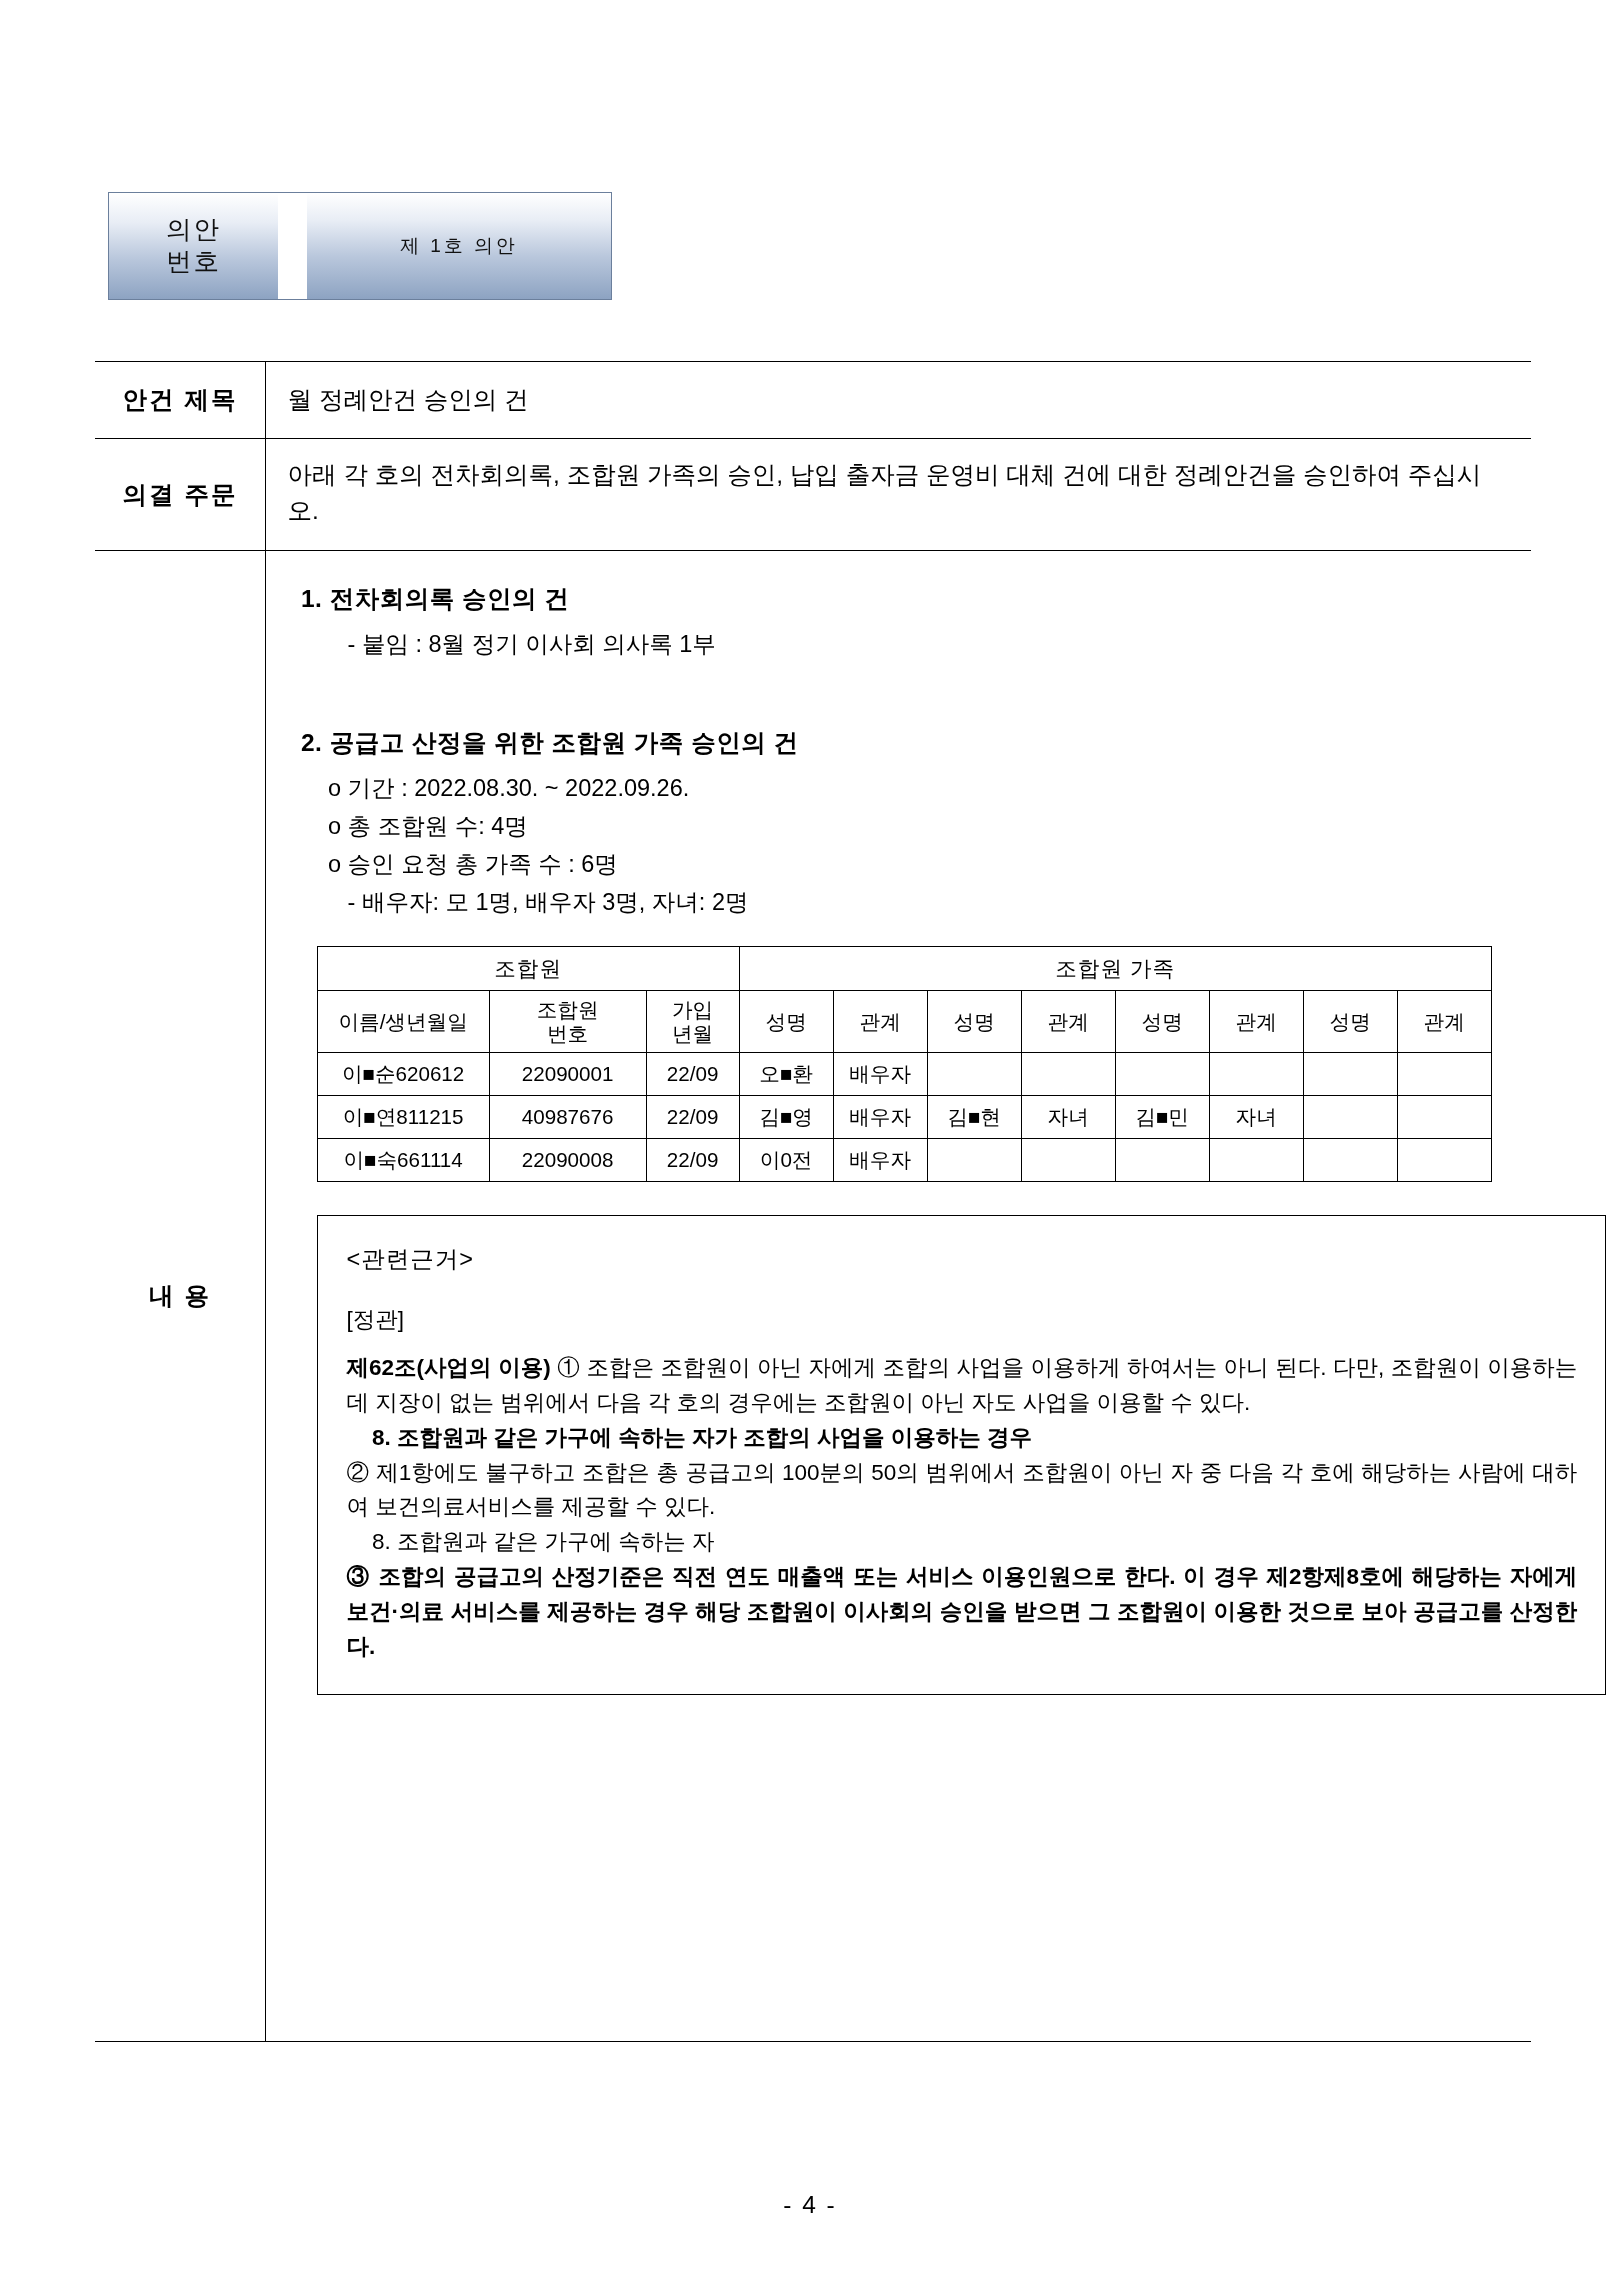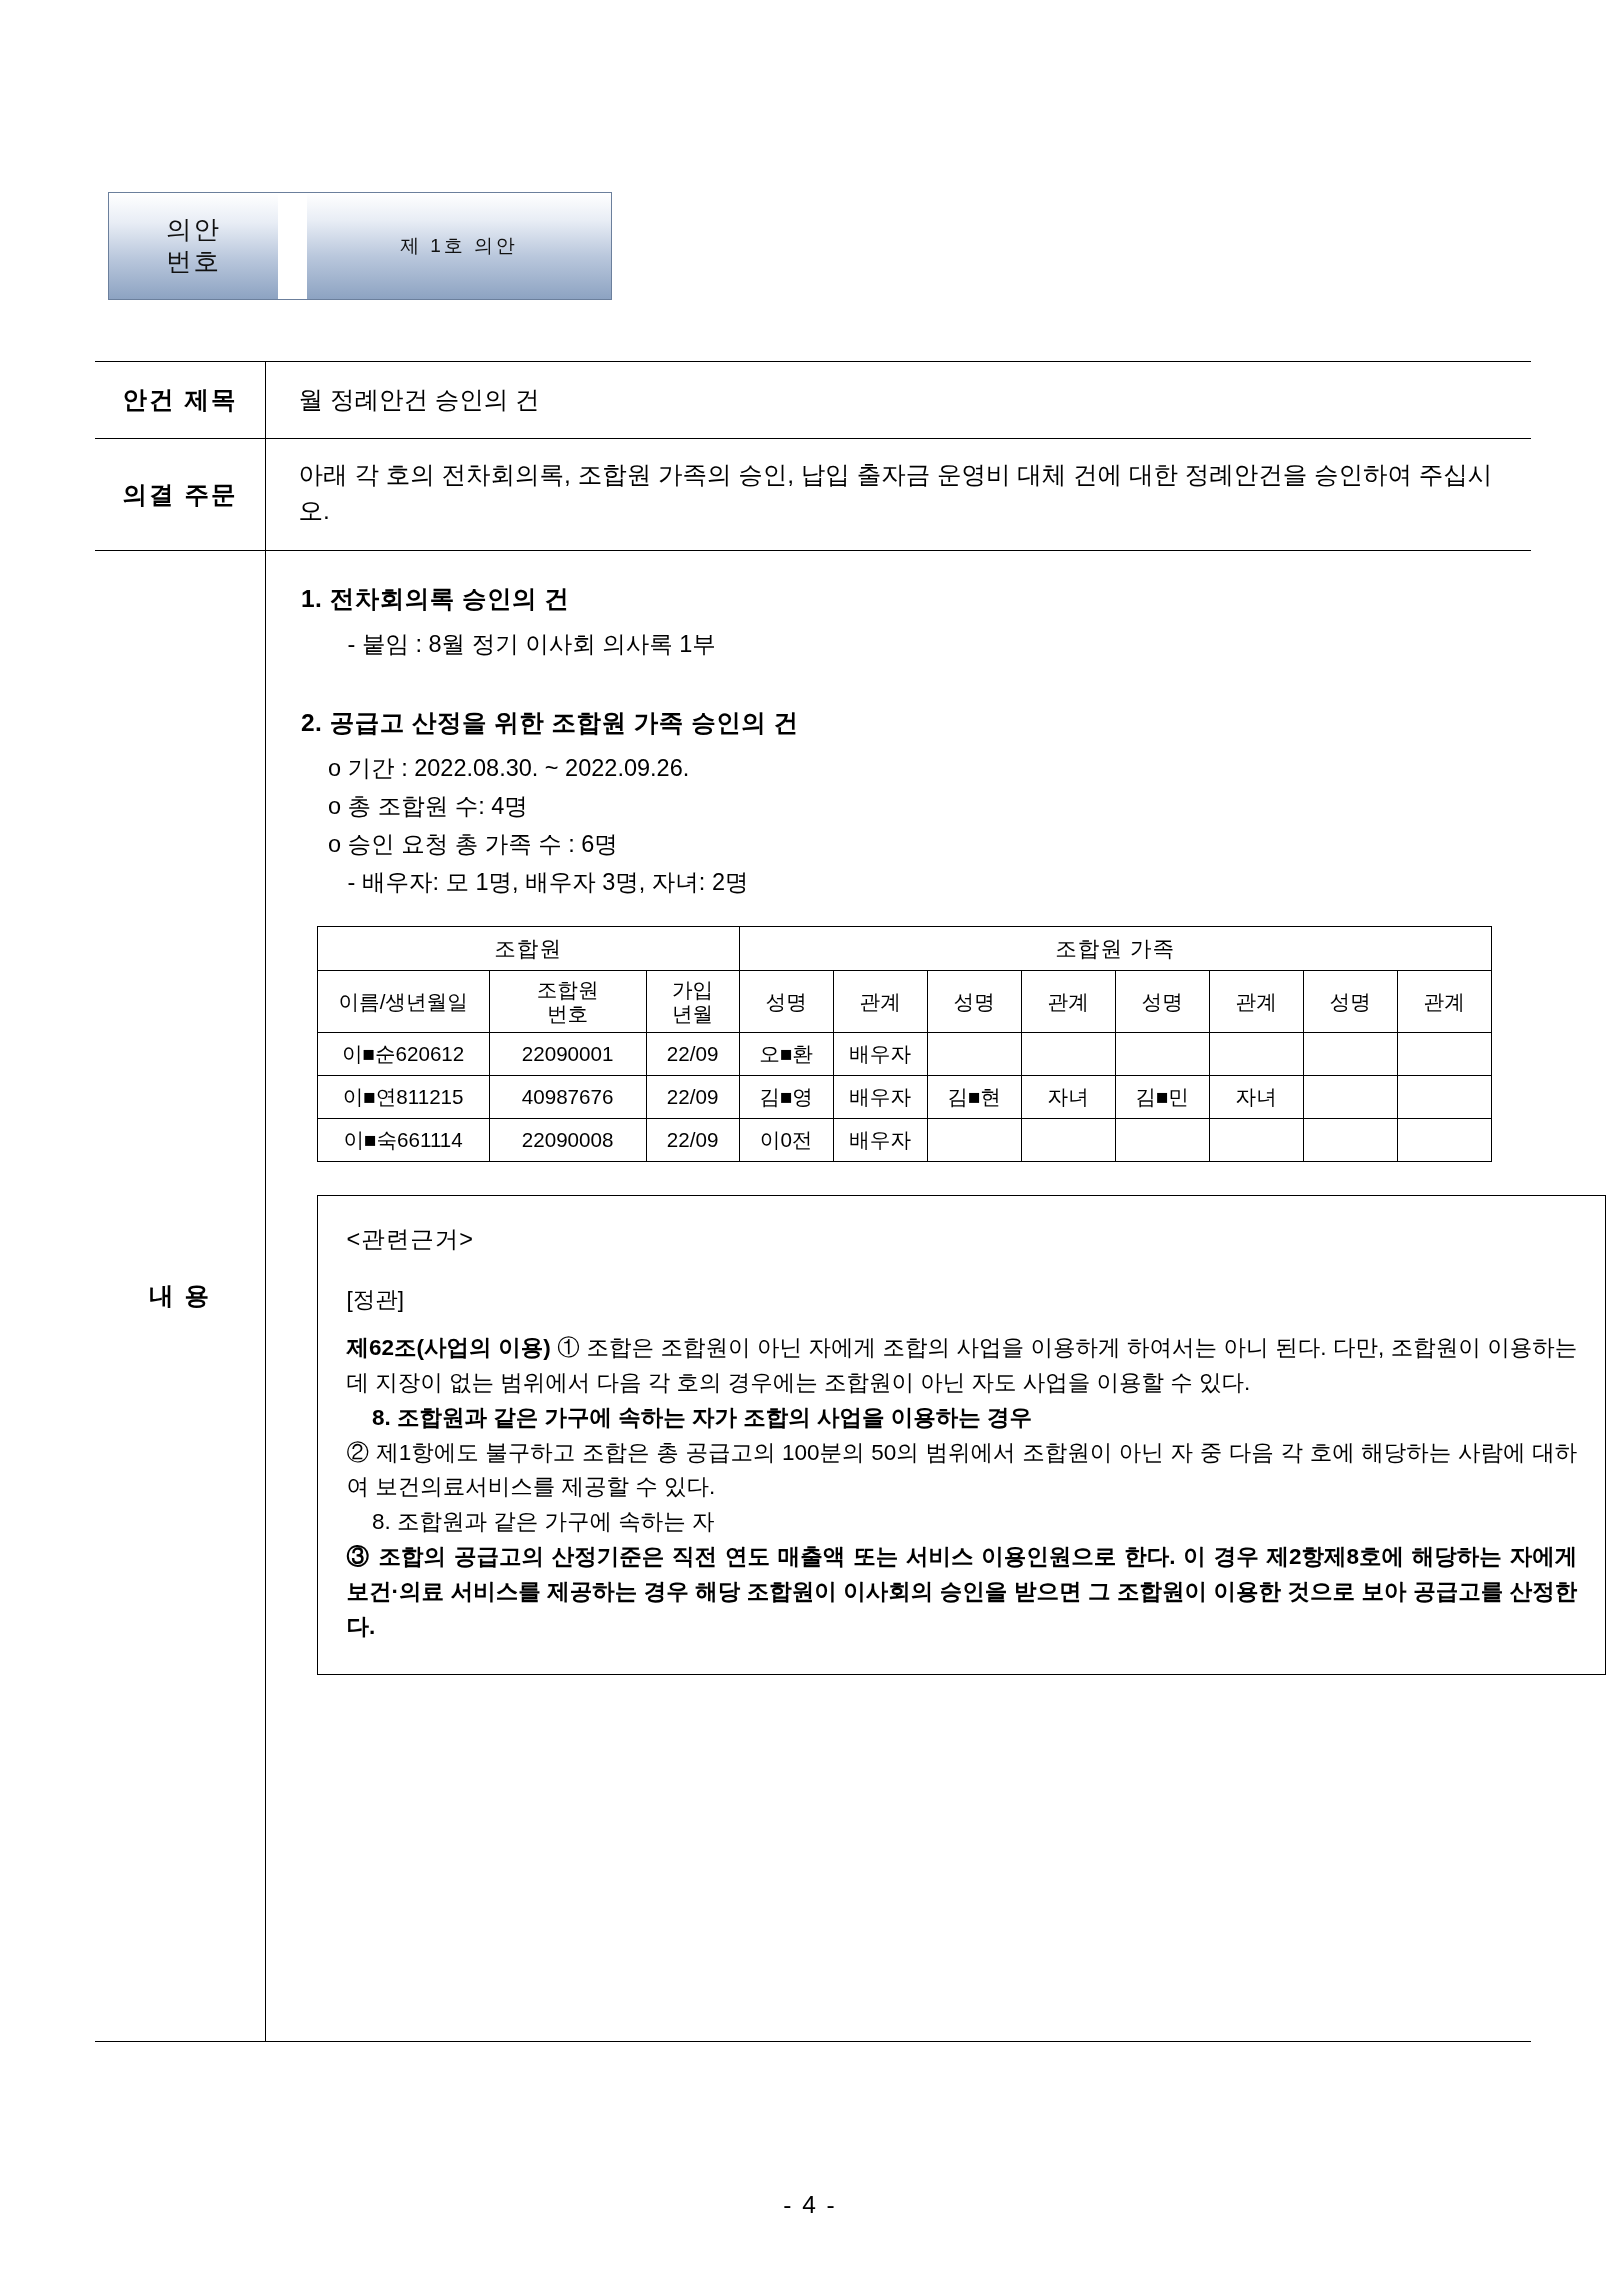--- a/index.html
+++ b/index.html
@@ -73,21 +73,20 @@
     border-top: 1.5px solid #000;
     border-bottom: 1.5px solid #000;
     box-sizing: border-box;
   }
   .frame-row {
     display: flex;
     align-items: stretch;
   }
   .frame-row.bordered {
     border-bottom: 1.2px solid #000;
-    gap: 11px;
   }
   .label-cell {
     width: 171px;
     min-width: 171px;
     border-right: 1.2px solid #000;
     display: flex;
     align-items: center;
     justify-content: center;
     font-size: 24.5px;
     font-weight: bold;
@@ -115,21 +114,21 @@
     padding: 25.5px 29px 29px 29px;
     box-sizing: border-box;
     min-height: 1490px;
   }
   .sec-title {
     font-size: 24.5px;
     font-weight: bold;
     margin: 5.9px 0 9.8px 5.9px;
     letter-spacing: 0.5px;
   }
-  .sec-title.second { margin-top: 43px; }
+  .sec-title.second { margin-top: 63px; }
   ul.bullets {
     list-style: none;
     margin: 0 0 0 33px;
     padding: 0;
     font-size: 23.5px;
     line-height: 1.62;
   }
   ul.bullets li { white-space: pre; }
   ul.bullets li.sub { margin-left: 19.6px; }
 

